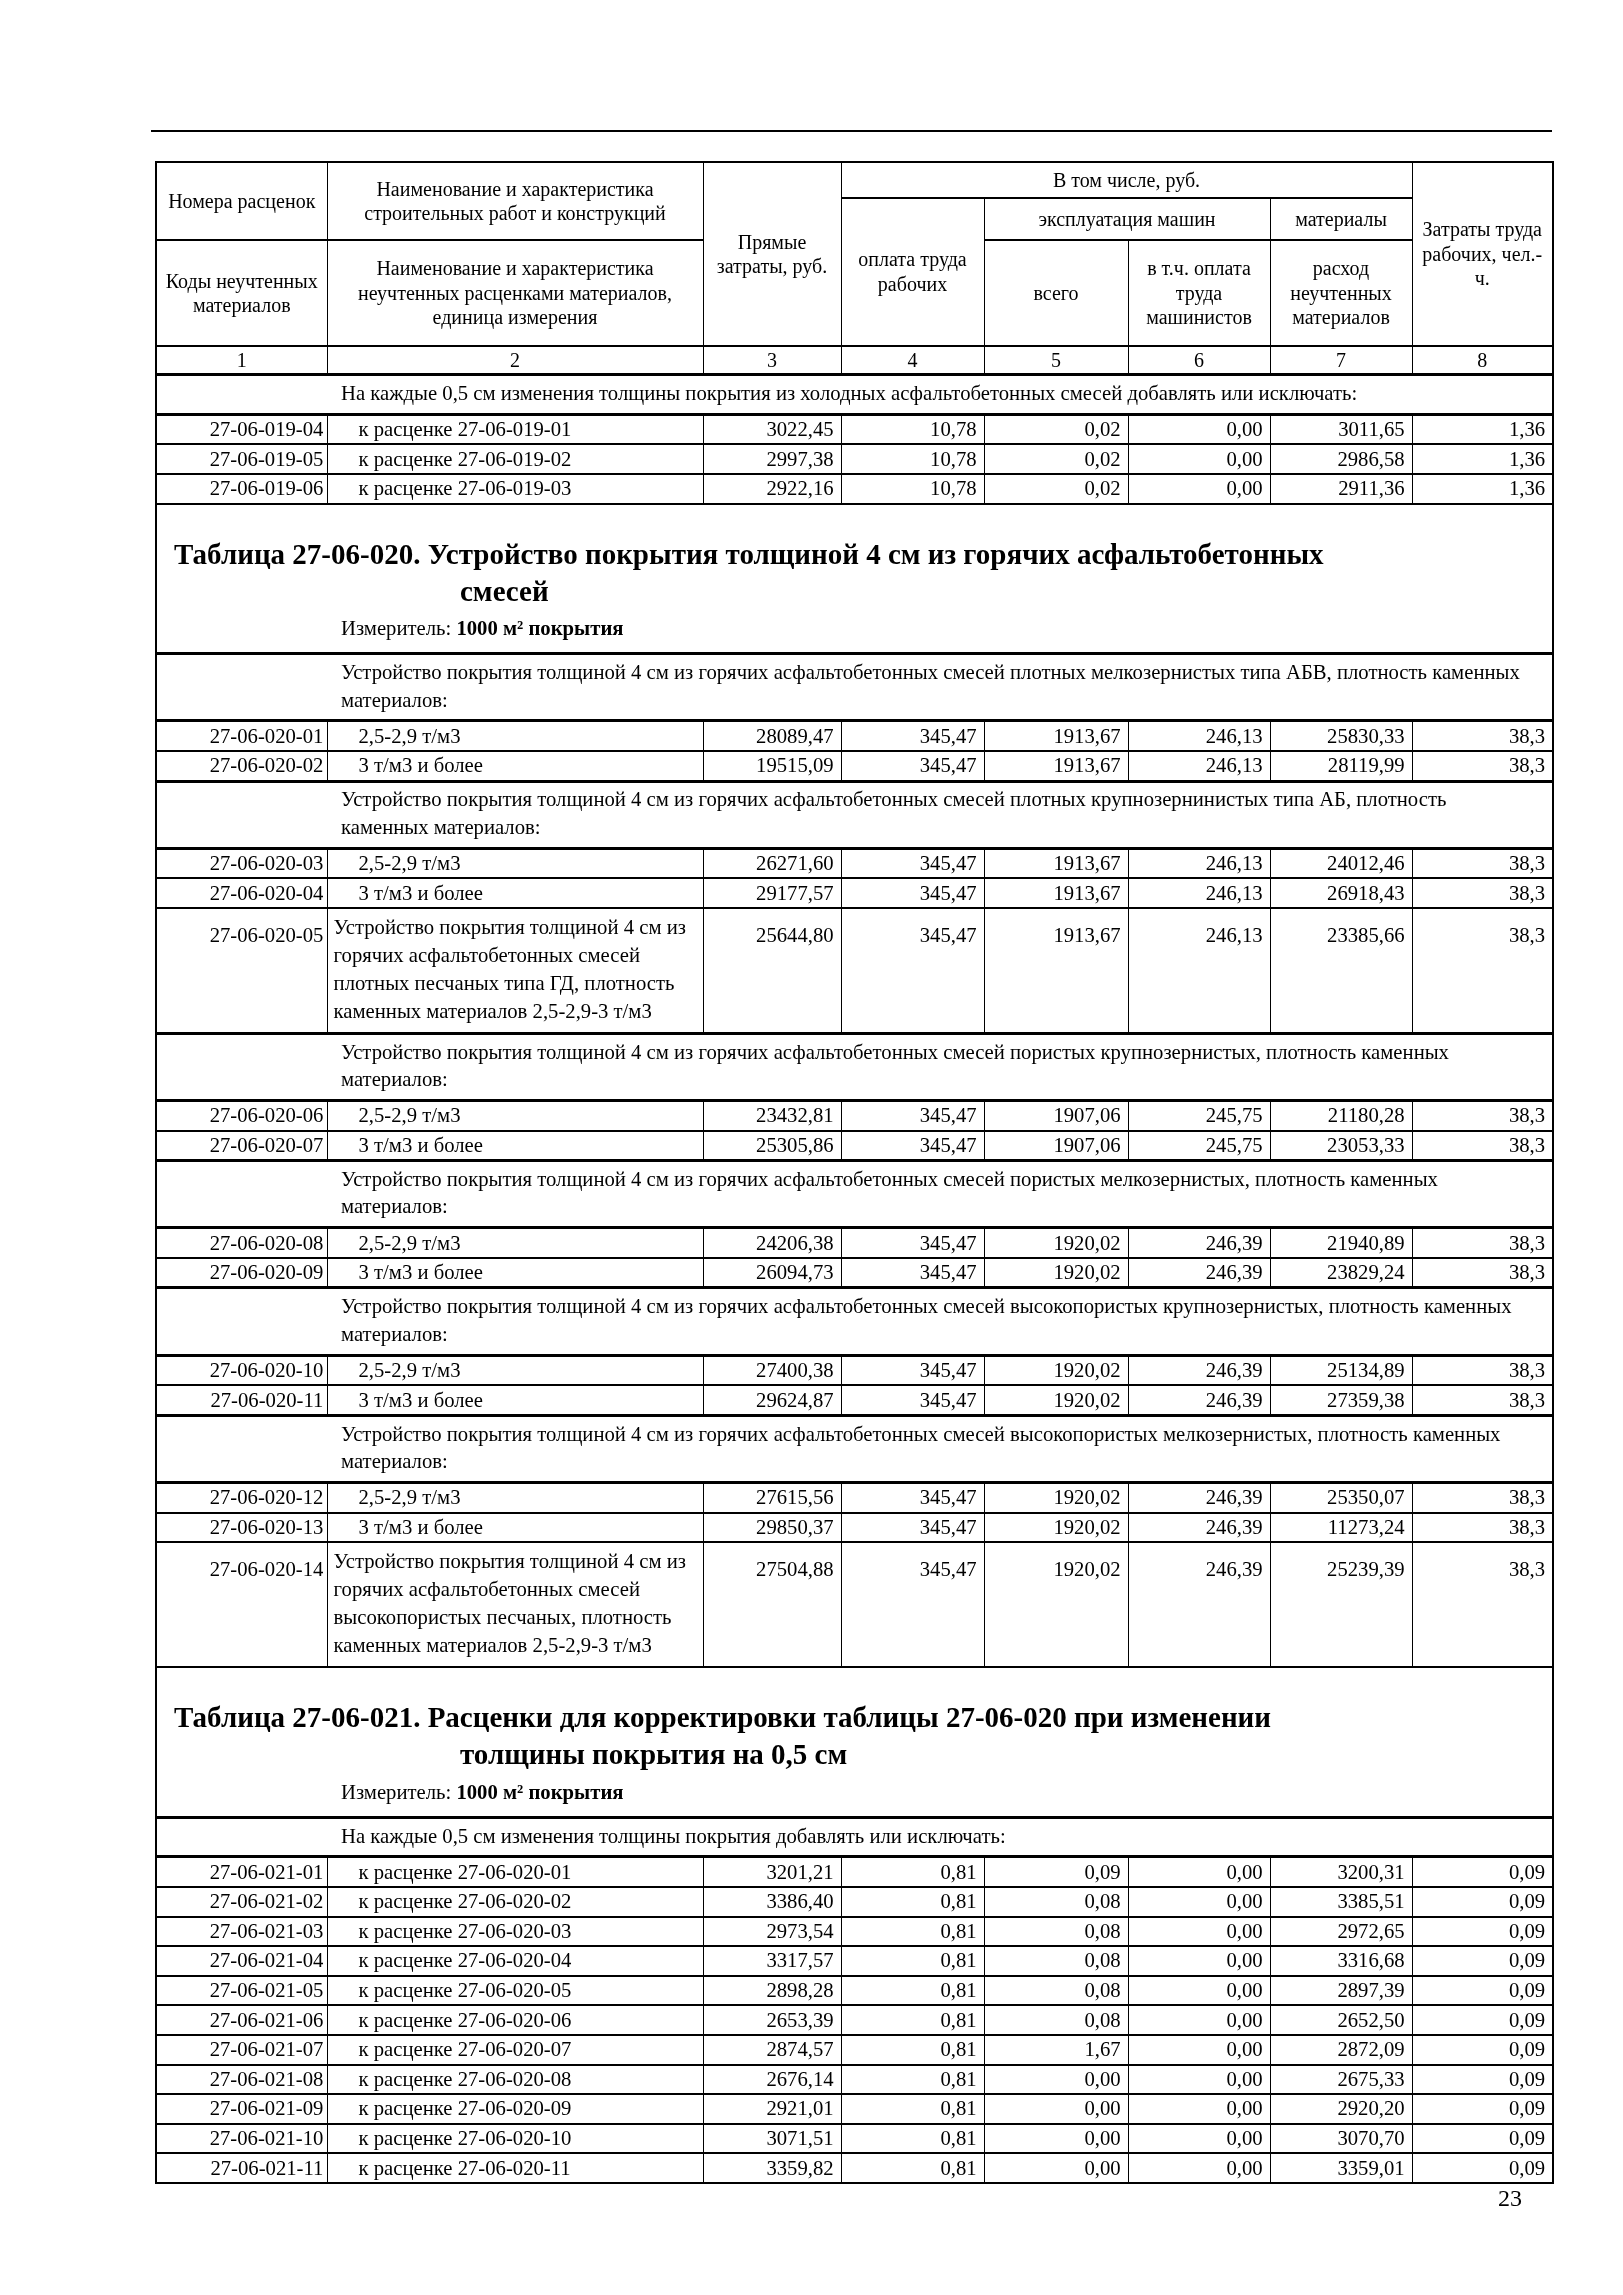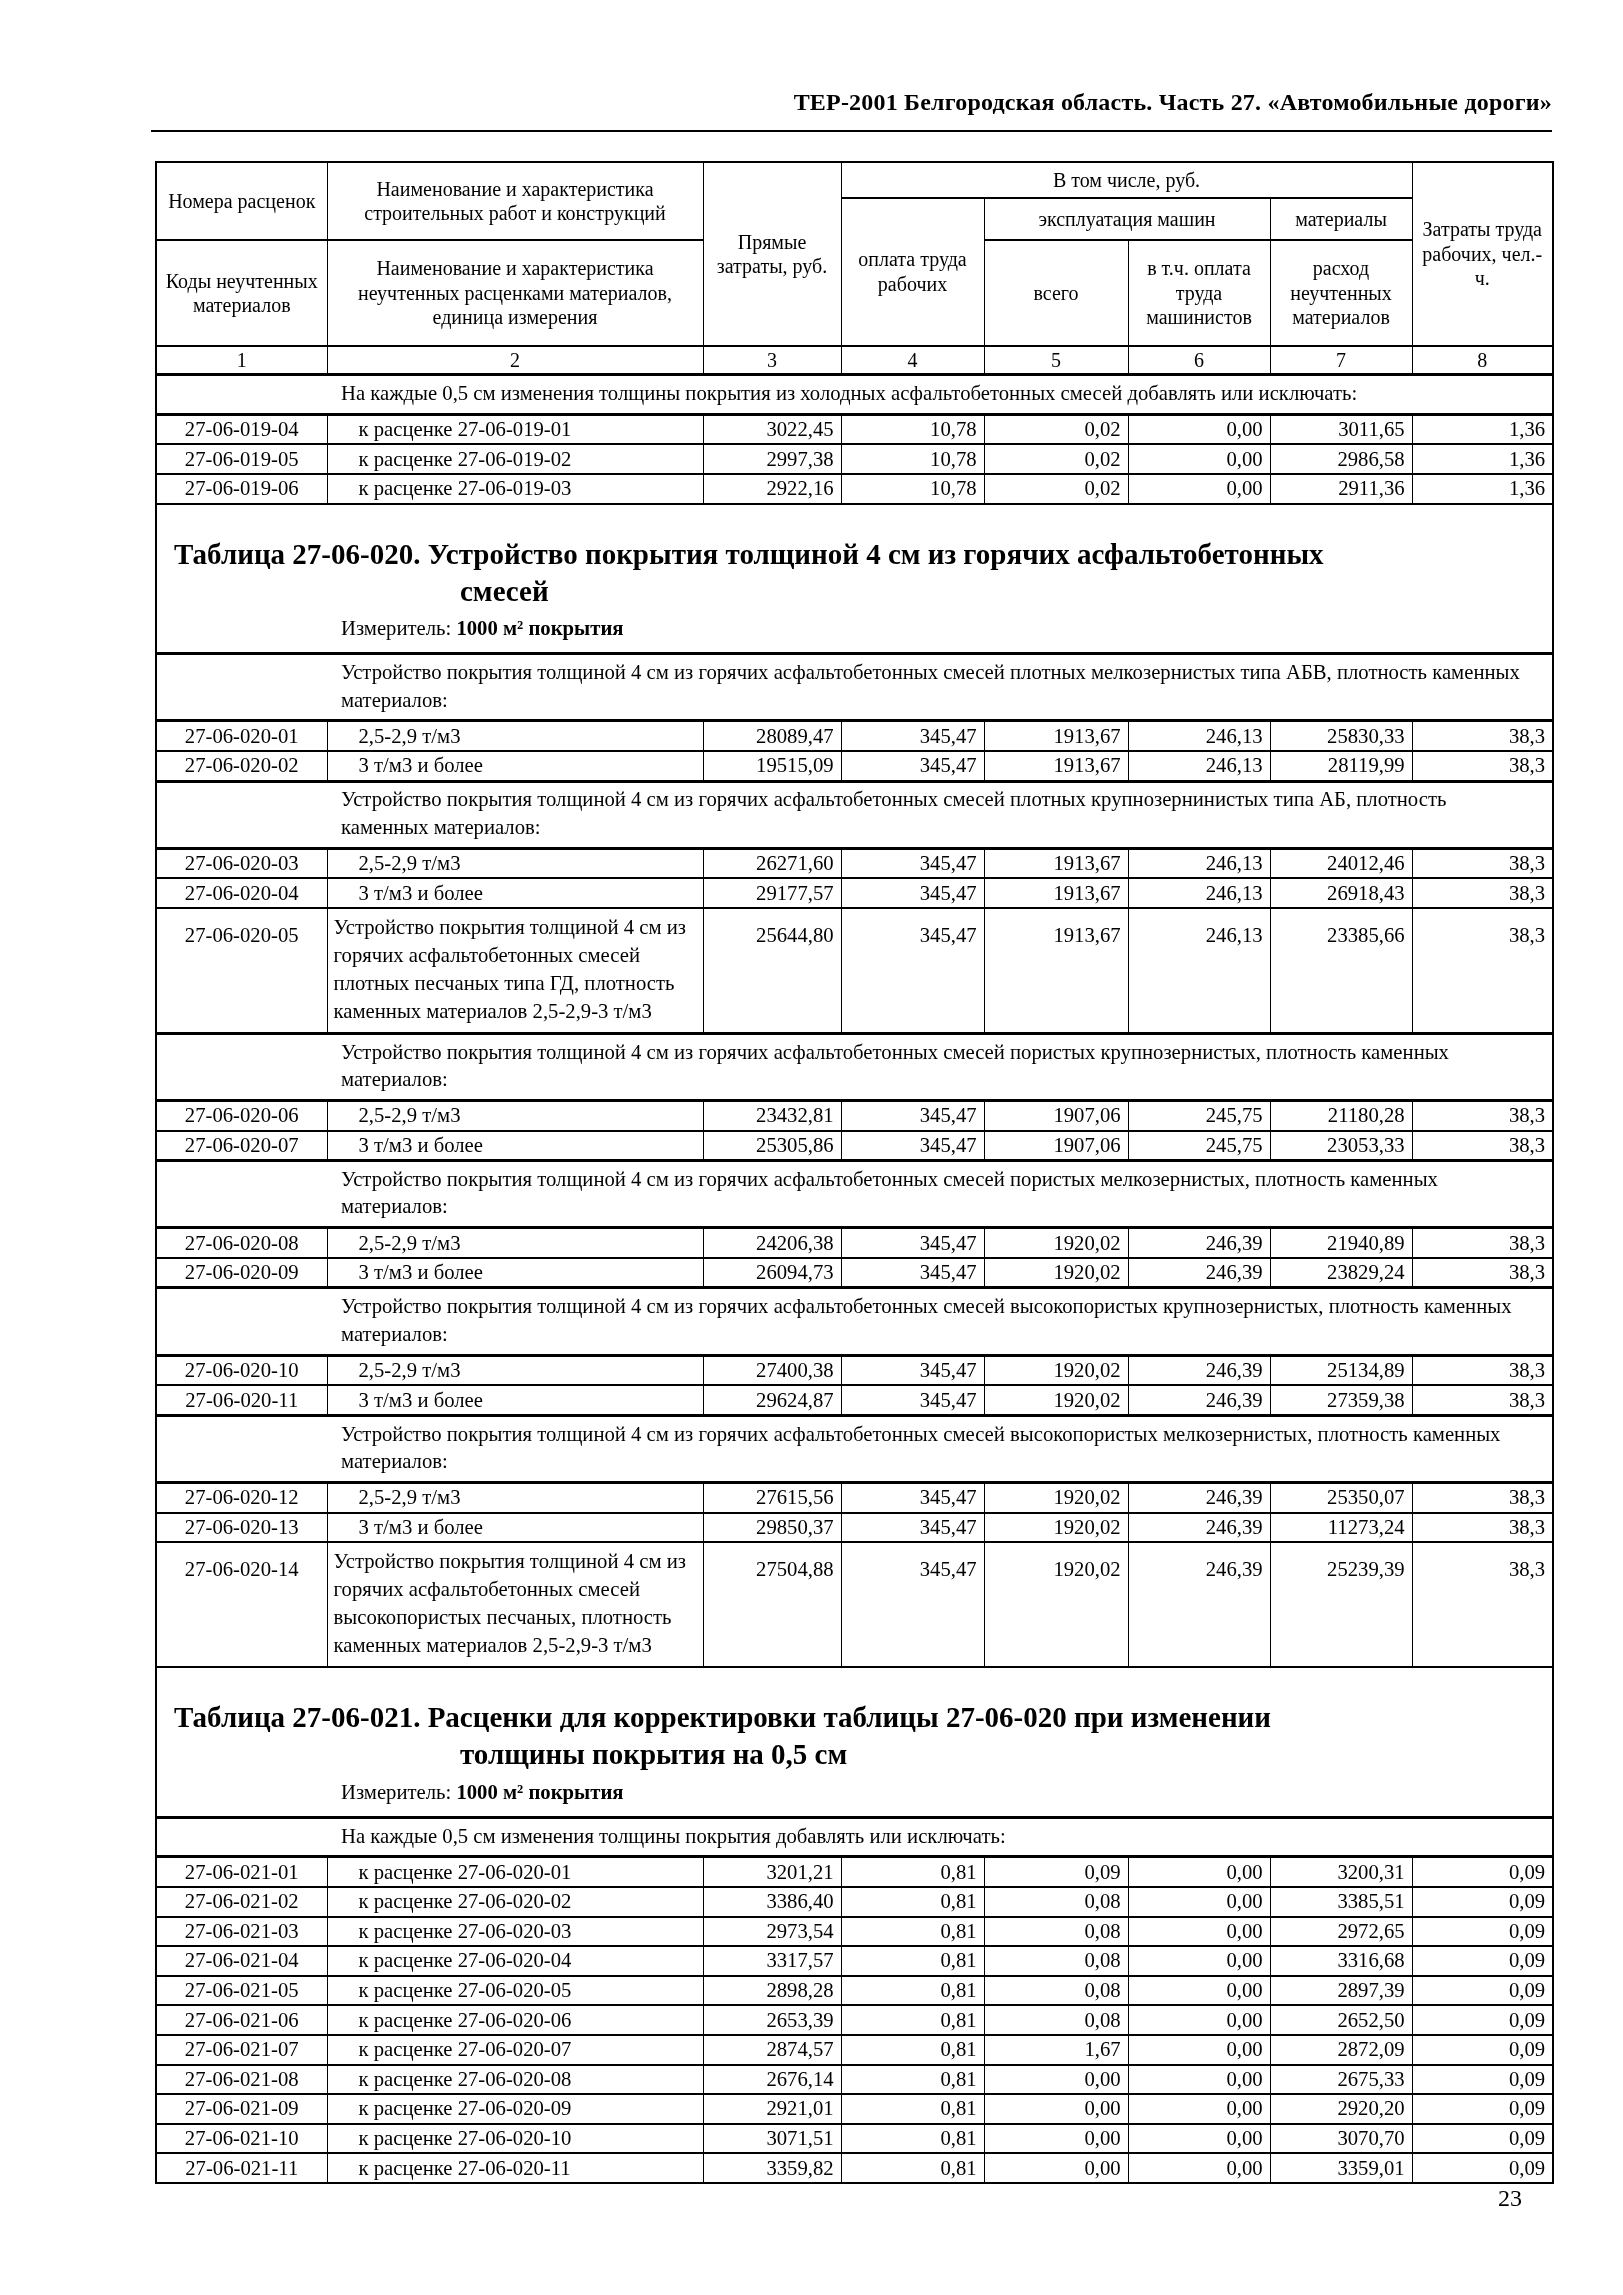--- a/index.html
+++ b/index.html
@@ -27,21 +27,21 @@
   .doc thead th {
     font-weight:normal; font-size:20px; line-height:1.22;
     text-align:center; vertical-align:middle; padding:3.1px 4.6px; background:#fff;
   }
   .doc tr.hr1 th { height:27.5px; }
   .doc tr.hr2 th.grp { height:34px; }
   .doc tr.hr3 th { height:98px; }
   .doc tr.nums th { height:23px; padding:0.8px; font-size:20px; }
   
   .doc td { font-size:20.7px; vertical-align:middle; }
-  td.c-code { text-align:center; padding:2.3px 3.1px; }
+  td.c-code { text-align:right; padding:2.3px 3.1px; }
   td.c-name { text-align:left; padding:2.3px 7.7px 2.3px 31px; }
   td.c-num  { text-align:right; padding:2.3px 6.9px 2.3px 2.3px; }
   tr.long td { vertical-align:top; }
   tr.long td.c-name { padding:3.8px 6.1px 6.9px 6.1px; line-height:28px; }
   tr.long td.c-num, tr.long td.c-code { padding-top:15px; }
   
   tr.section td {
     border-top-width:3.1px; border-bottom-width:3.1px;
     font-weight:normal; font-size:20.7px; line-height:27.5px;
     padding:3.8px 18.4px 5.4px 184px; text-align:left;
@@ -54,21 +54,20 @@
   }
   tr.measure td { border-top:none; font-size:20.7px; padding:1.5px 15.3px 12.2px 184px; text-align:left; }
   tr.measure .mv { font-weight:bold; }
   .page-number { position:absolute; top:2185px; left:1498px; font-size:24px; }
 </style>
 </head>
 <body>
 
 <div class="sheet">
 
-  <div class="running-head">ТЕР-2001 Белгородская область. Часть 27. «Автомобильные дороги»</div>
   <div class="head-rule"></div>
 
   <table class="doc">
     <colgroup>
       <col style="width:171px">
         <col style="width:376px">
         <col style="width:138px">
       <col style="width:143px">
         <col style="width:144px">
         <col style="width:142px">

